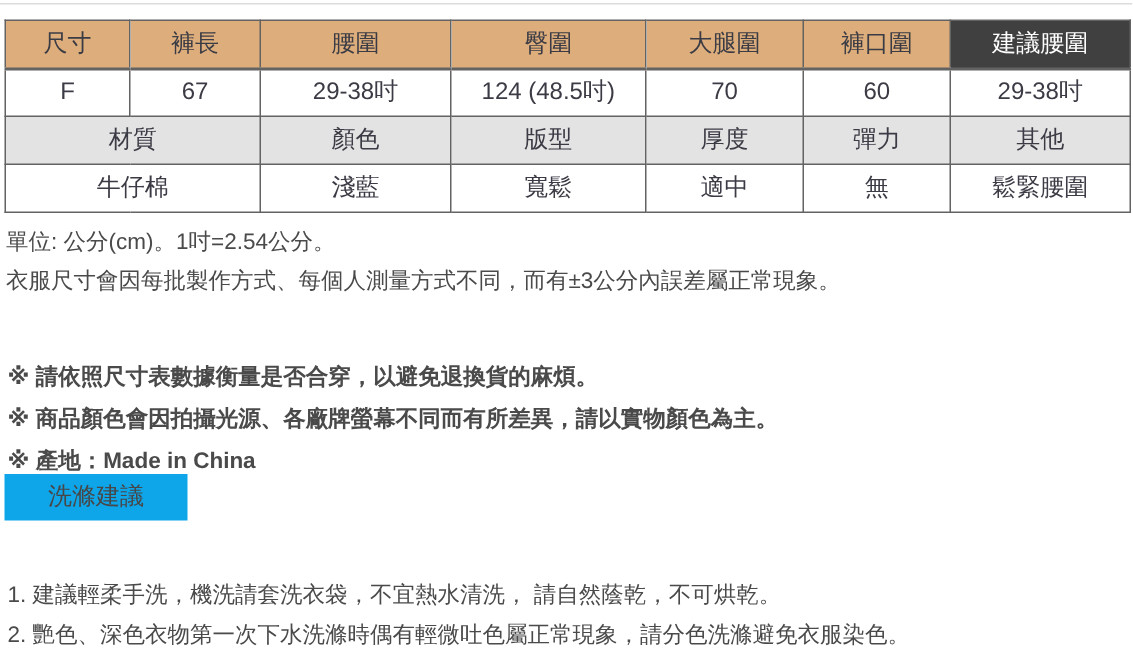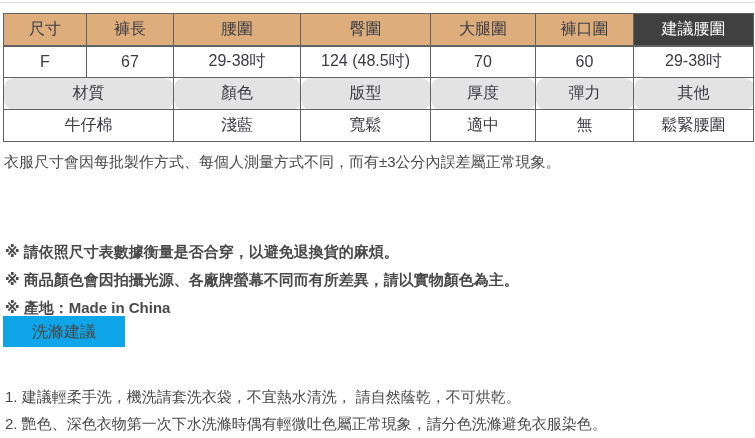--- a/index.html
+++ b/index.html
@@ -33,21 +33,21 @@
     vertical-align: middle;
     font-size: 16px;
     font-weight: normal;
     color: #3b3b45;
     padding: 0 2px;
     overflow: hidden;
     white-space: nowrap;
   }
   .size-table tr.head-row th { background: #ddae7b; border-bottom-width: 2px; }
   .size-table tr.head-row th.highlight { background: #404040; color: #ffffff; }
-  .size-table tr.attr-head-row td { background: #e3e3e3; border-radius: 10px; }
+  .size-table tr.attr-head-row td { background: #e3e3e3; }
 
   .note-block {
     position: absolute; left: 4px; top: 149px;
     font-size: 15px; color: #4a4a4a;
   }
   .note-block p { margin: 0; line-height: 26px; white-space: nowrap; }
 
   .badge {
     position: absolute; left: 3px;
     width: 122px; height: 31px;
@@ -113,20 +113,21 @@
       <td>淺藍</td>
       <td>寬鬆</td>
       <td>適中</td>
       <td>無</td>
       <td>鬆緊腰圍</td>
     </tr>
   </tbody>
     </table>
 
   <div class="note-block">
+    <p>單位: 公分(cm)。1吋=2.54公分。</p>
     <p>衣服尺寸會因每批製作方式、每個人測量方式不同，而有±3公分內誤差屬正常現象。</p>
   </div>
 
 
   <div class="size-notice-list">
     <p>※ 請依照尺寸表數據衡量是否合穿，以避免退換貨的麻煩。</p>
     <p>※ 商品顏色會因拍攝光源、各廠牌螢幕不同而有所差異，請以實物顏色為主。</p>
     <p>※ 產地：Made in China</p>
   </div>
 

